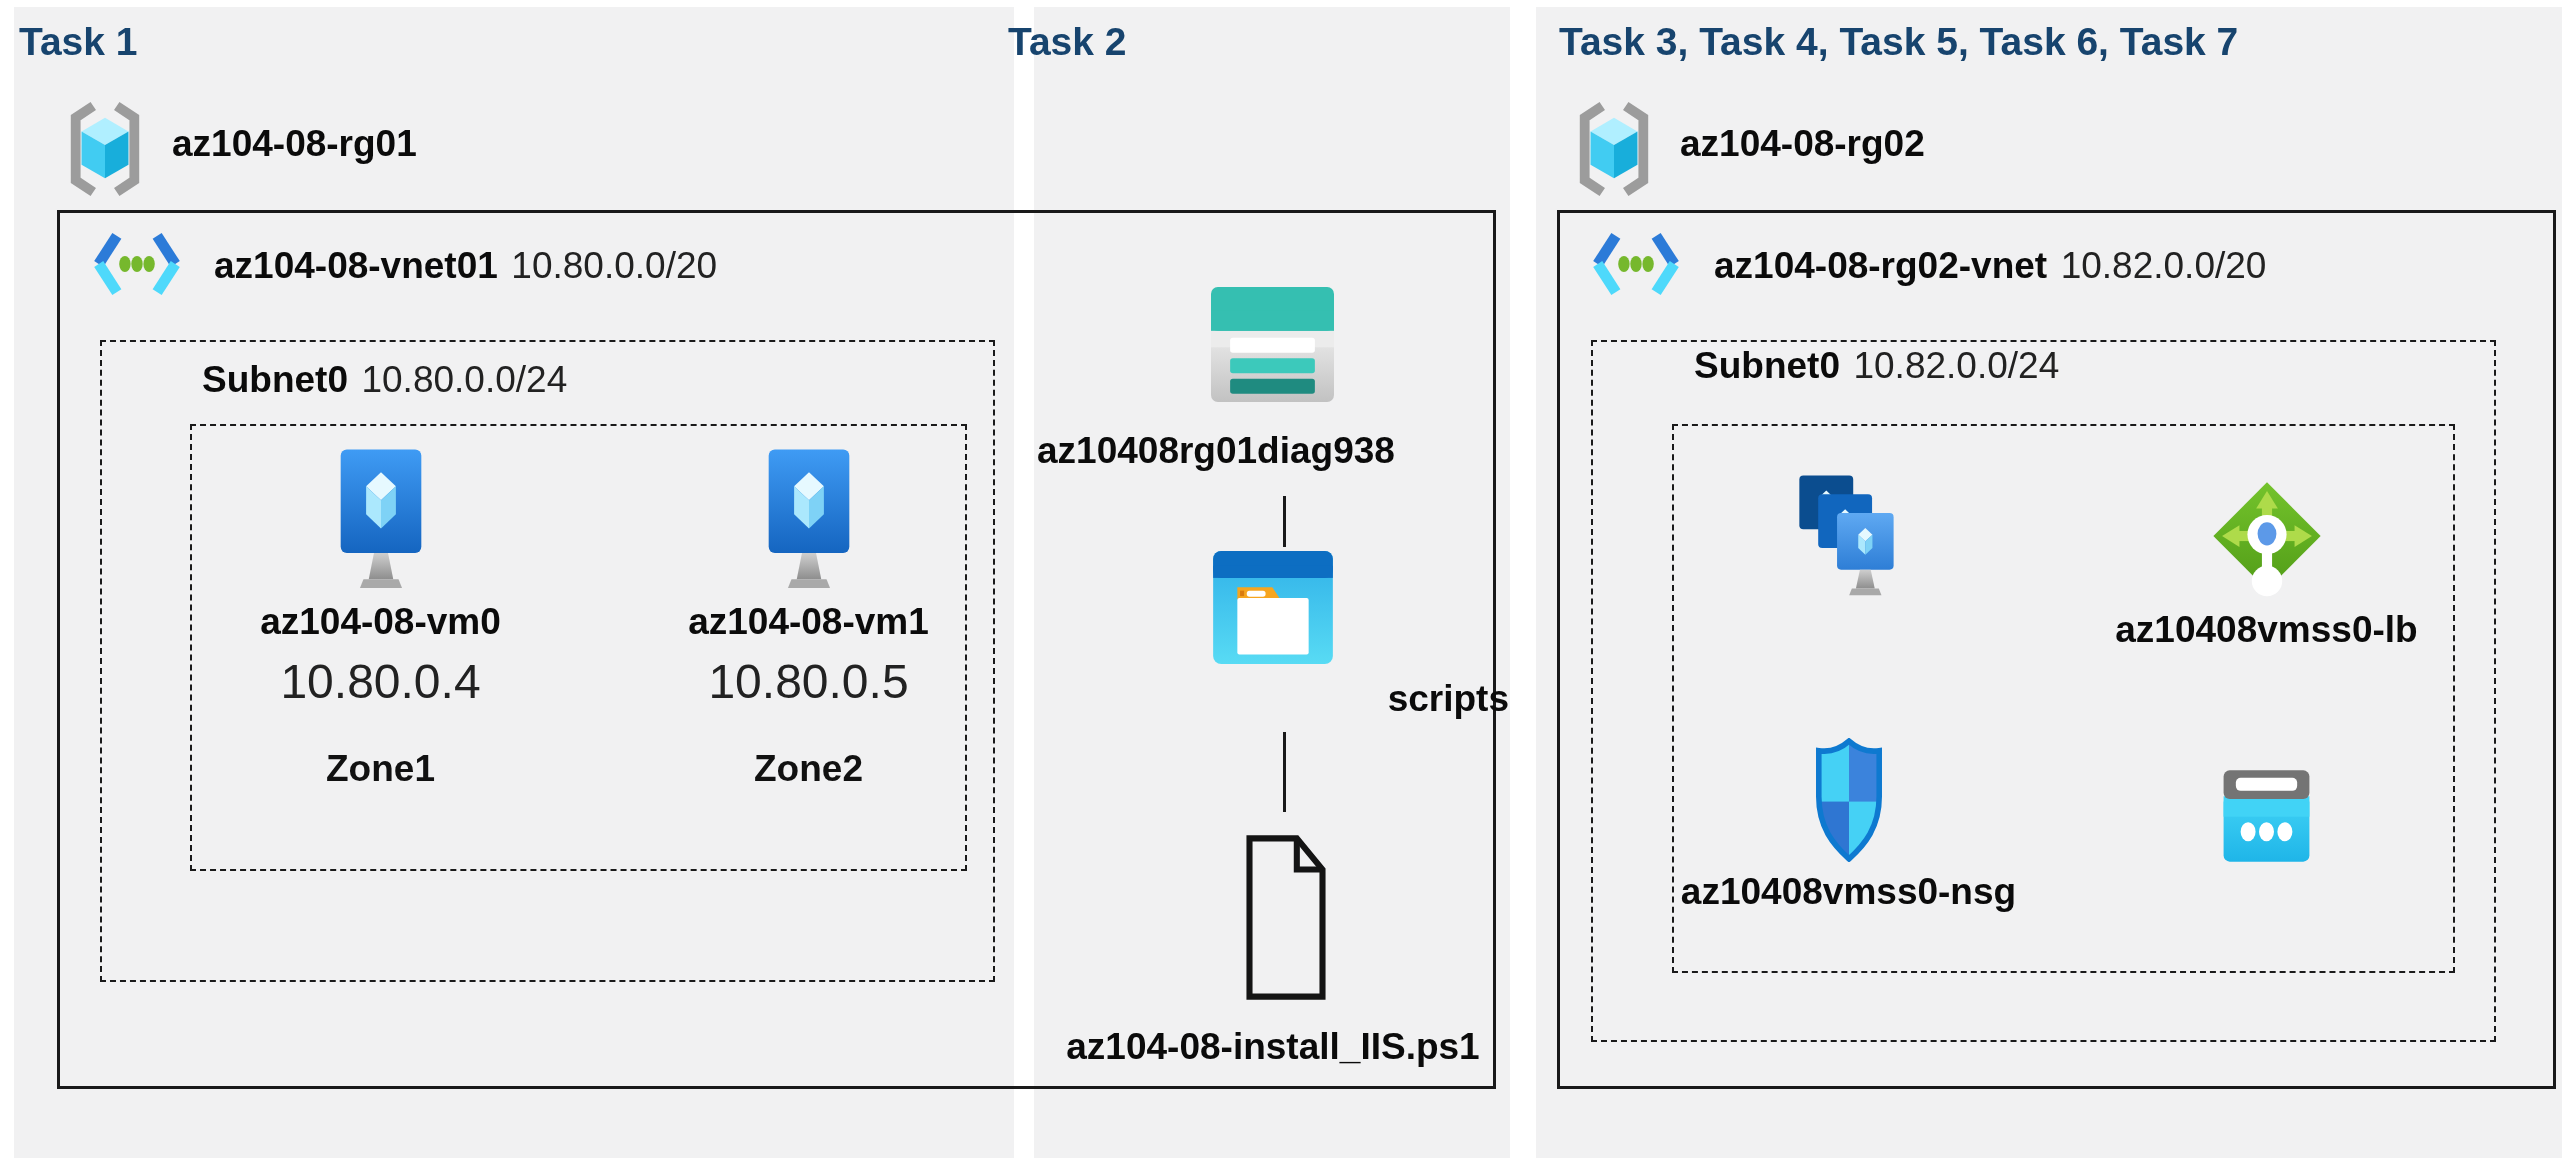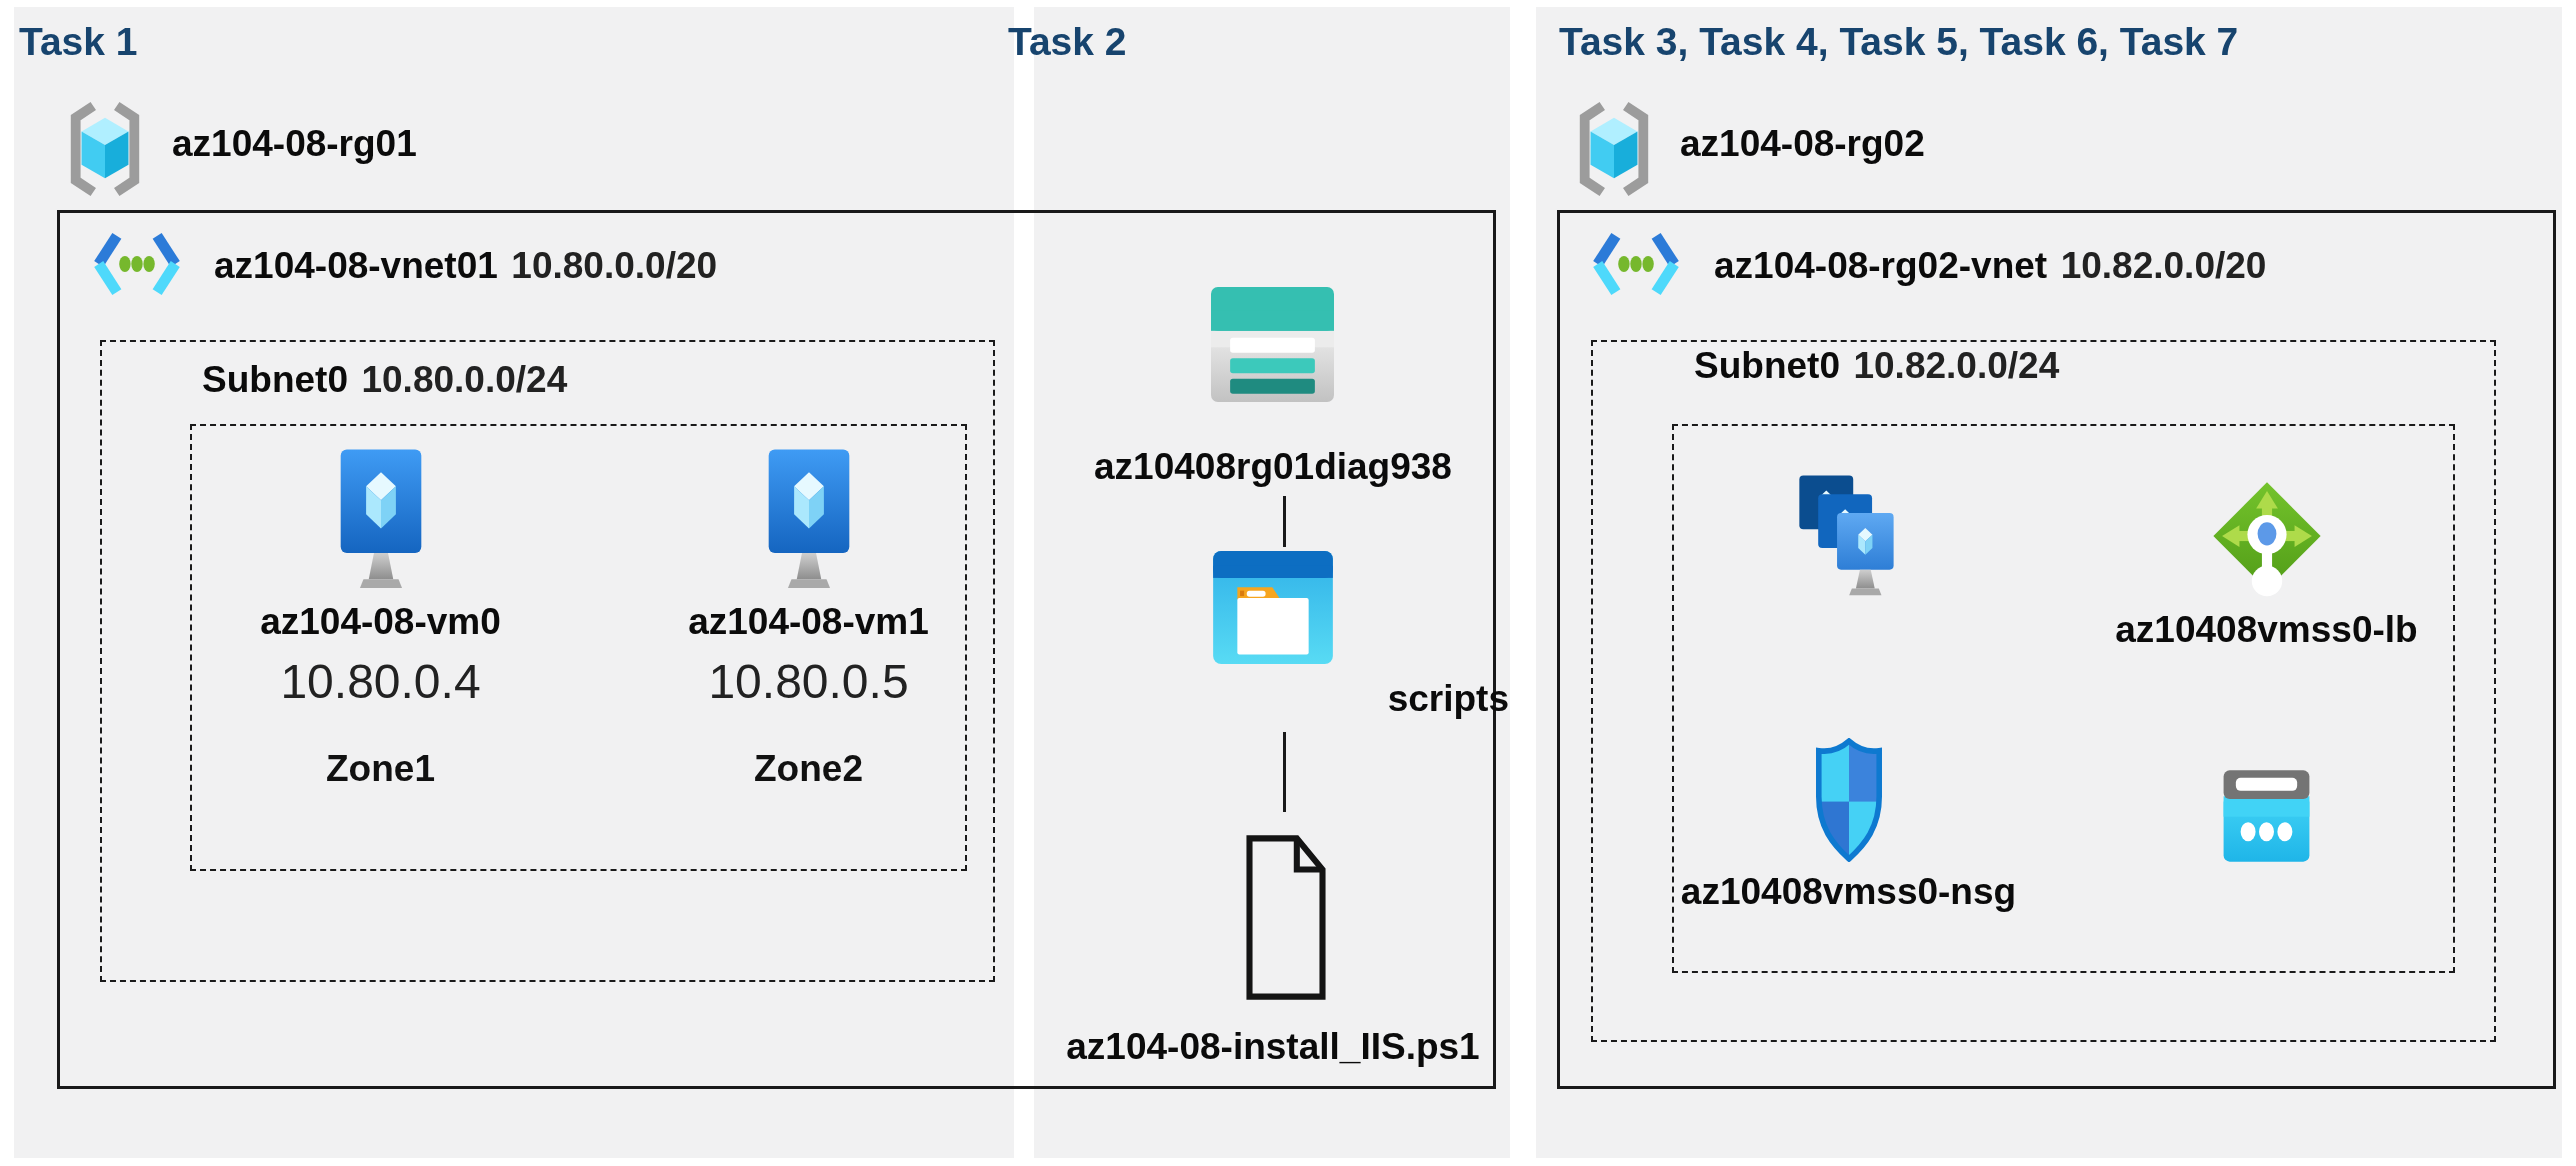--- a/index.html
+++ b/index.html
@@ -9,21 +9,21 @@
   }
   .panel{position:absolute;top:6.7px;height:1151px;background:#f1f1f2;}
   #panel1{left:13.5px;width:1000px}
   #panel2{left:1034px;width:476px}
   #panel3{left:1536px;width:1026px}
   .panel-title{position:absolute;top:20px;font-size:39px;font-weight:bold;color:#17446e;white-space:nowrap;}
   .abs{position:absolute;}
   .solid-box{position:absolute;border:3.4px solid #1a1a1a;box-sizing:border-box;}
   .dashed-box{position:absolute;border:2.7px dashed #1a1a1a;box-sizing:border-box;}
   .lbl{position:absolute;font-size:37px;font-weight:bold;color:#0b0b0b;white-space:nowrap;}
-  .cidr{font-weight:bold;color:#222;margin-left:13.5px;}
+  .cidr{font-weight:normal;color:#222;margin-left:13.5px;}
   .center-col{position:absolute;text-align:center;}
   .center-col .iconwrap{display:flex;align-items:flex-end;justify-content:center;}
   .res-name{font-size:37px;font-weight:bold;color:#0b0b0b;white-space:nowrap;}
   .vm-ip{font-size:48px;font-weight:normal;color:#222;margin-top:10.8px;}
   .vm-zone{font-size:37px;font-weight:bold;margin-top:39px;}
   .connector{position:absolute;width:3.4px;background:#1a1a1a;}
 </style>
 </head>
 <body>
 
@@ -155,21 +155,21 @@
 
 <svg class="abs" style="left:1211px;top:287px" width="123" height="115" viewBox="0 0 180 168">
   <rect x="0" y="60" width="180" height="108" rx="10" fill="url(#gsto)"></rect>
   <rect x="0" y="60" width="180" height="28" fill="#ececec"></rect>
   <rect x="0" y="0" width="180" height="64" rx="10" fill="#35bfb1"></rect>
   <rect x="0" y="34" width="180" height="30" fill="#35bfb1"></rect>
   <rect x="28" y="74" width="124" height="22" rx="4" fill="#ffffff"></rect>
   <rect x="28" y="104" width="124" height="22" rx="4" fill="#3cc9bb"></rect>
   <rect x="28" y="134" width="124" height="22" rx="4" fill="#1f8b80"></rect>
 </svg>
-<div class="lbl" style="left:1037px;top:446px;width:472px;text-align:center">az10408rg01diag938</div>
+<div class="lbl" style="left:1037px;top:430px;width:472px;text-align:left">az10408rg01diag938</div>
 
 <div class="connector" style="left:1283px;top:496px;height:51px"></div>
 
 <svg class="abs" style="left:1213px;top:551px" width="120" height="113" viewBox="0 0 178 168">
   <rect x="0" y="0" width="178" height="168" rx="12" fill="url(#gscr)"></rect>
   <rect x="0" y="0" width="178" height="40" rx="12" fill="#0d6ec2"></rect>
   <rect x="0" y="22" width="178" height="18" fill="#0d6ec2"></rect>
   <polygon points="36,54 88,54 100,72 36,72" fill="#f6a51f"></polygon>
   <rect x="40" y="59" width="6" height="8" fill="#d97b0e"></rect>
   <rect x="50" y="59" width="28" height="9" rx="4" fill="#ffffff"></rect>

